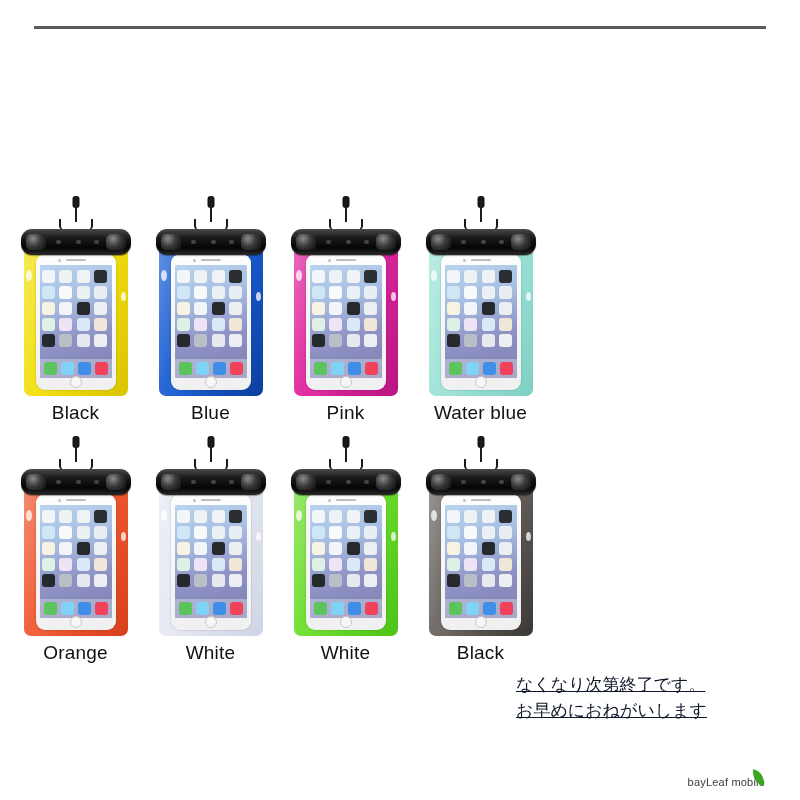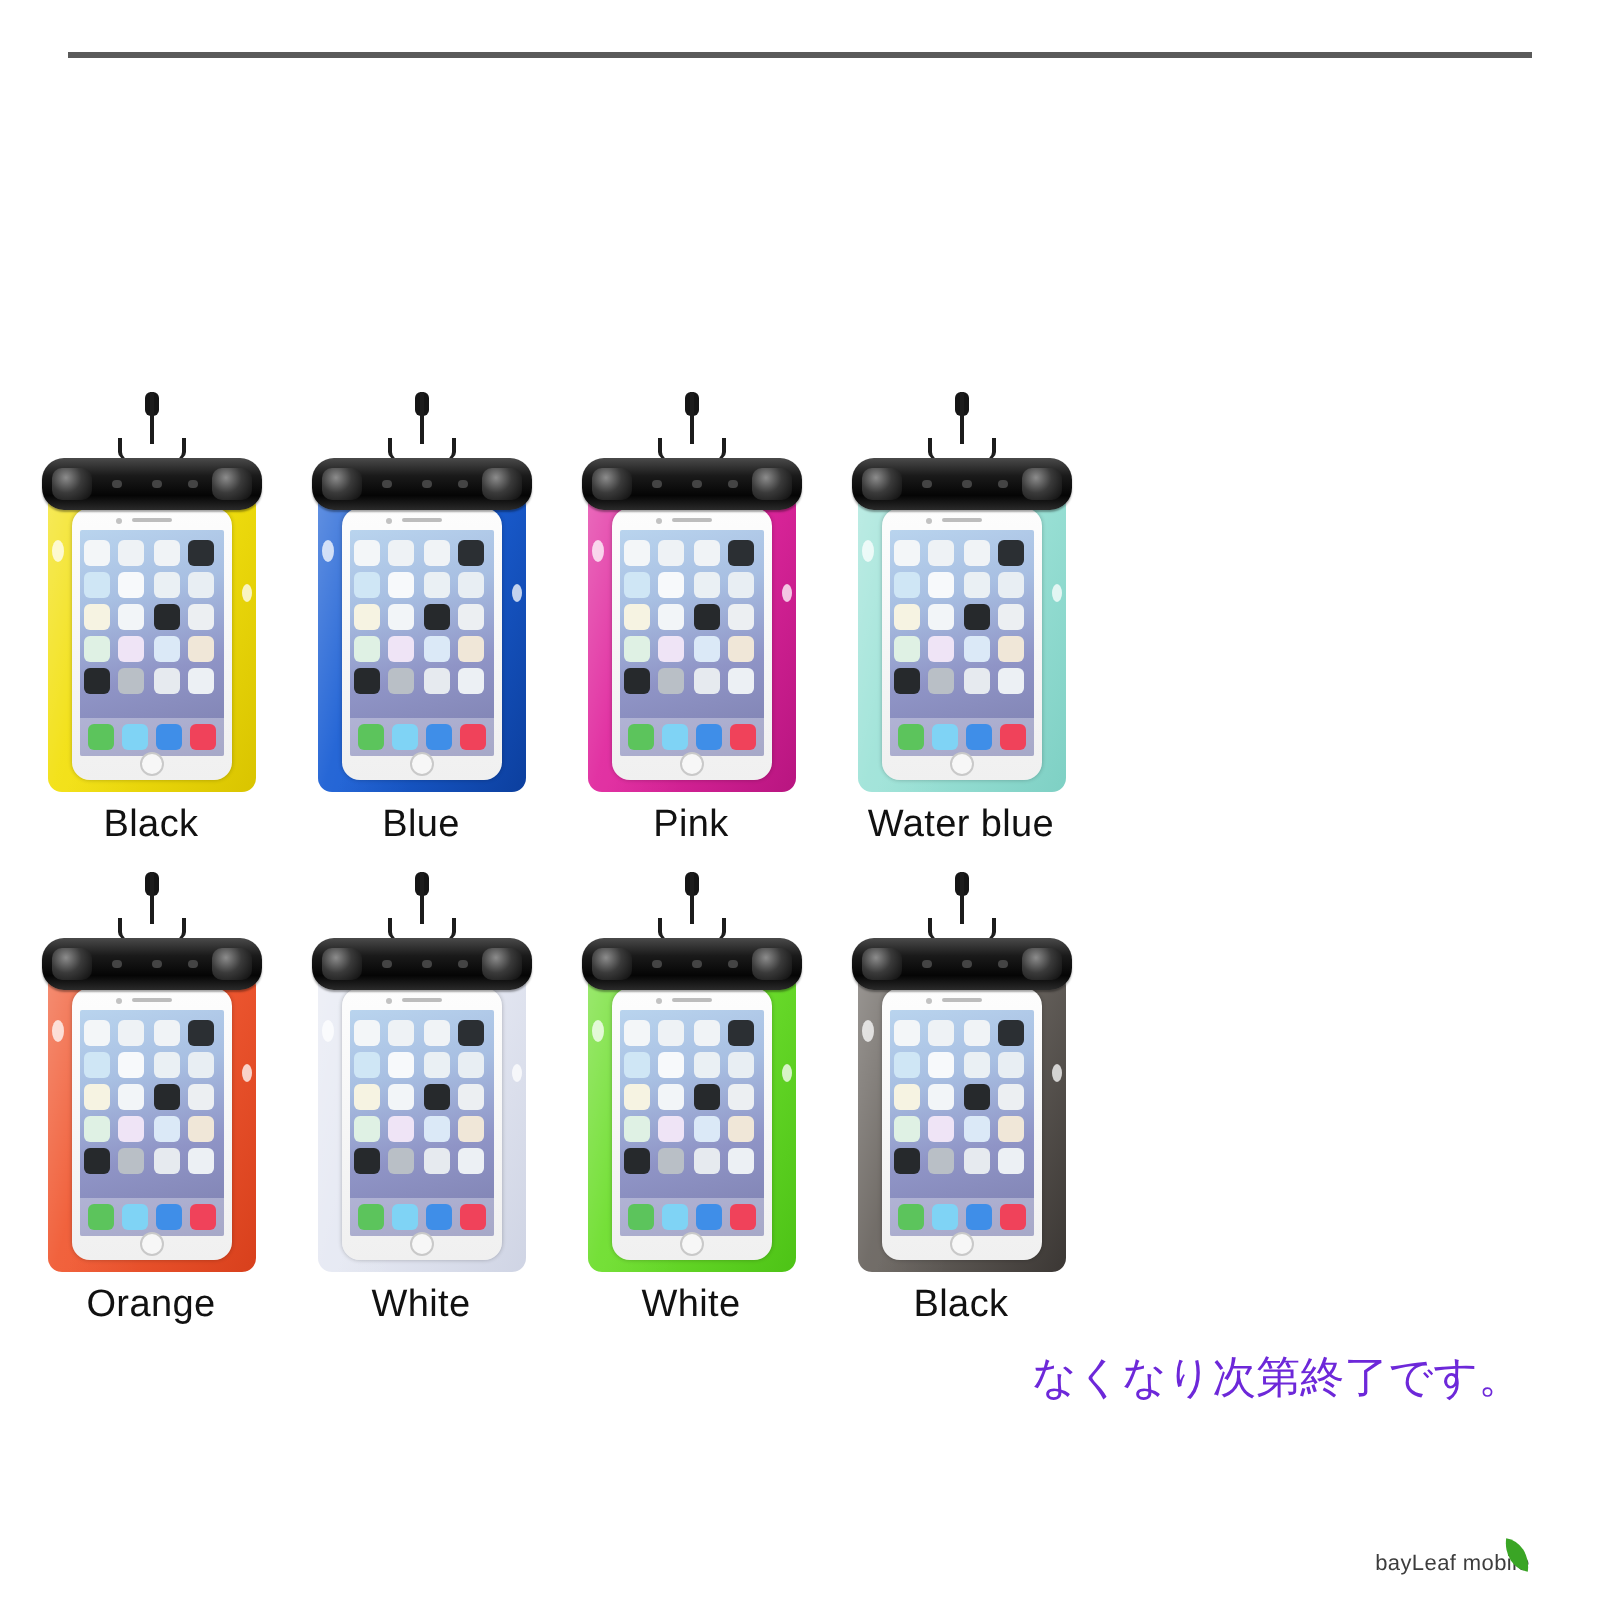--- a/index.html
+++ b/index.html
@@ -249,23 +249,24 @@
     padding: 0 2px;
     box-sizing: border-box;
   }
   .dock .app { width: 13px; height: 13px; }
 
   
   .notice {
     position: absolute;
     left: 516px;
     top: 672px;
-    font-size: 22px;
+    font-size: 17px;
     line-height: 1.55;
-    color: #6d28d9;
+    color: #0f172a;
+    text-decoration: underline;
   }
   .notice div { white-space: nowrap; }
 
   
   .brand {
     position: absolute;
     right: 22px;
     bottom: 12px;
     display: flex;
     align-items: flex-end;
@@ -715,18 +716,19 @@
           <div class="gloss-a"></div>
           <div class="gloss-b"></div>
         </div>
         <div class="color-label">Black</div>
       </div>
     </div>
 </div>
 
 <div class="notice">
   <div>なくなり次第終了です。</div>
+  <div>お早めにおねがいします</div>
 </div>
 
 <div class="brand">
   <span class="brand-text">bayLeaf mobile</span>
   <span class="leaf"></span>
 </div>
 
 </body></html>

